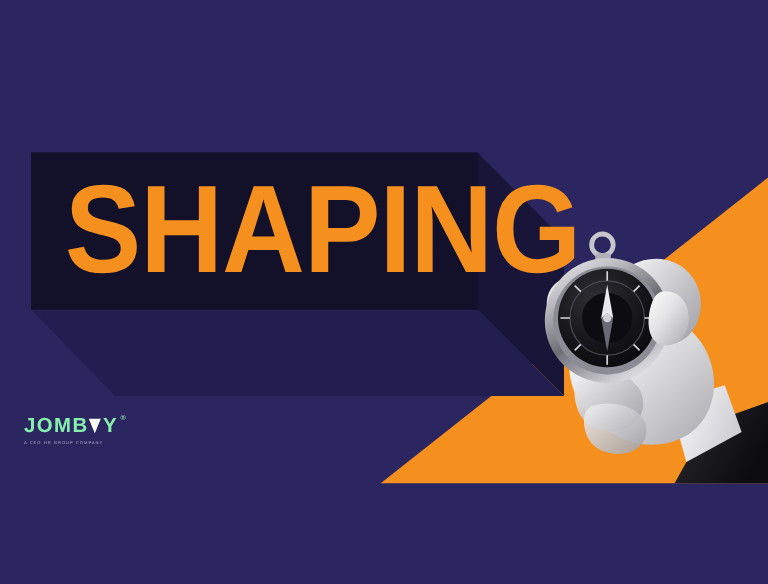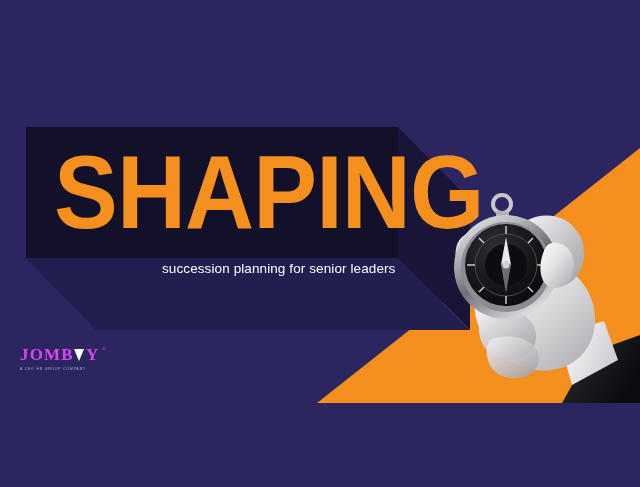--- a/index.html
+++ b/index.html
@@ -125,22 +125,22 @@
   
   .logo {
     position: absolute;
     left: 20px;
     top: 345px;
     width: 110px;
     user-select: none;
   }
   .logo-wordmark {
     position: relative;
-    color: #d946ef;
-    font-family: Liberation Serif, serif;
+    color: #86efac;
+    font-family: Liberation Sans, sans-serif;
     font-weight: bold;
     font-size: 17px;
     letter-spacing: 1.2px;
     line-height: 19px;
     display: flex;
     align-items: center;
   }
   .logo-wordmark .reg {
     font-size: 6px;
     font-weight: normal;
@@ -185,21 +185,20 @@
   <div class="orange-wedge"></div>
 
   <div class="title-shadow"></div>
   <div class="title-shadow-2"></div>
 
   <div class="title-plate"></div>
 
   <div class="title-text">SHAPING</div>
 
   <div class="subtitle">
-    <span class="line">succession planning for senior leaders</span>
   </div>
 
   <svg class="photo" viewBox="0 0 200 218">
     <defs>
       <linearGradient id="skinG" x1="0" y1="0" x2="1" y2="1">
         <stop offset="0%" stop-color="#fdfdfd"></stop>
         <stop offset="45%" stop-color="#e2e2e4"></stop>
         <stop offset="100%" stop-color="#a9a9ae"></stop>
       </linearGradient>
       <linearGradient id="skinG2" x1="0" y1="0" x2="1" y2="1">

